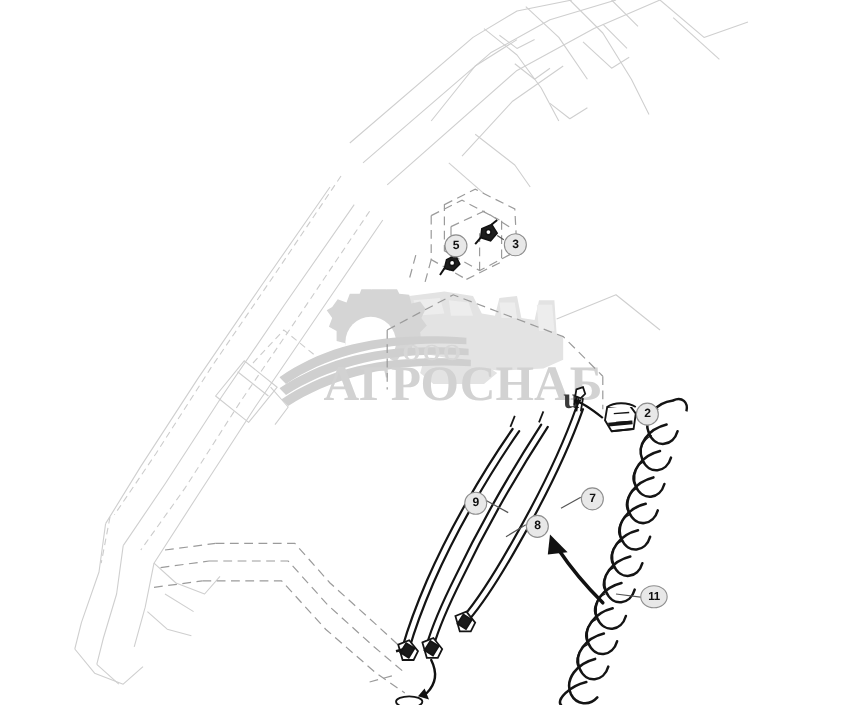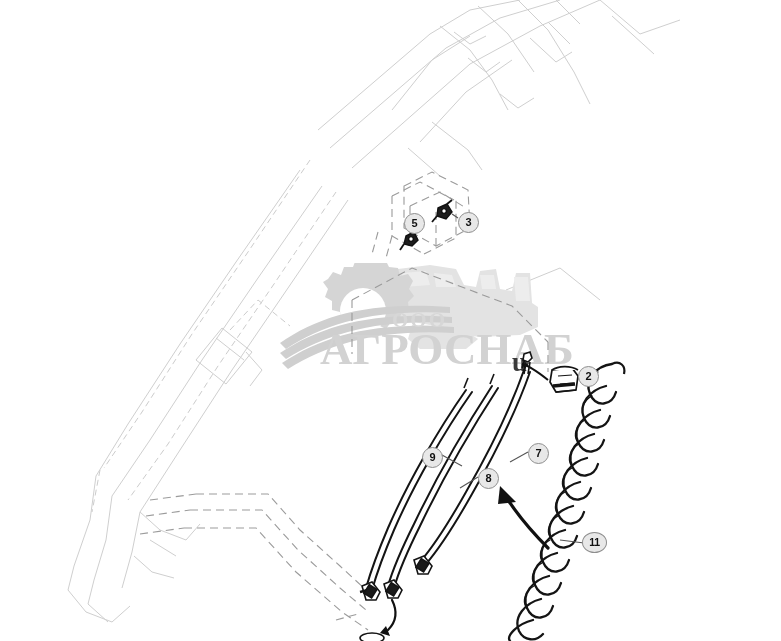--- a/index.html
+++ b/index.html
@@ -6,21 +6,21 @@
   body{
     font-family:"Liberation Sans", sans-serif;
     width:781px;height:641px;overflow:hidden;position:relative;
   }
   #stage{position:relative;width:781px;height:641px;background:#ffffff;overflow:hidden;}
   #stage svg{position:absolute;left:0;top:0;}
   .layer{position:absolute;left:0;top:0;width:781px;height:641px;}
 
   
   #watermark{
-    position:absolute;left:280px;top:263px;width:262px;height:112px;
+    position:absolute;left:254px;top:263px;width:262px;height:112px;
     pointer-events:none;
   }
   .wm-text{
     position:absolute;left:0;top:0;width:100%;height:100%;
   }
   .wm-ooo{
     position:absolute;left:112px;top:45px;
     font-family:"Liberation Serif", serif;
     font-size:21px;letter-spacing:2px;color:#d7d7d7;font-weight:700;
   }

